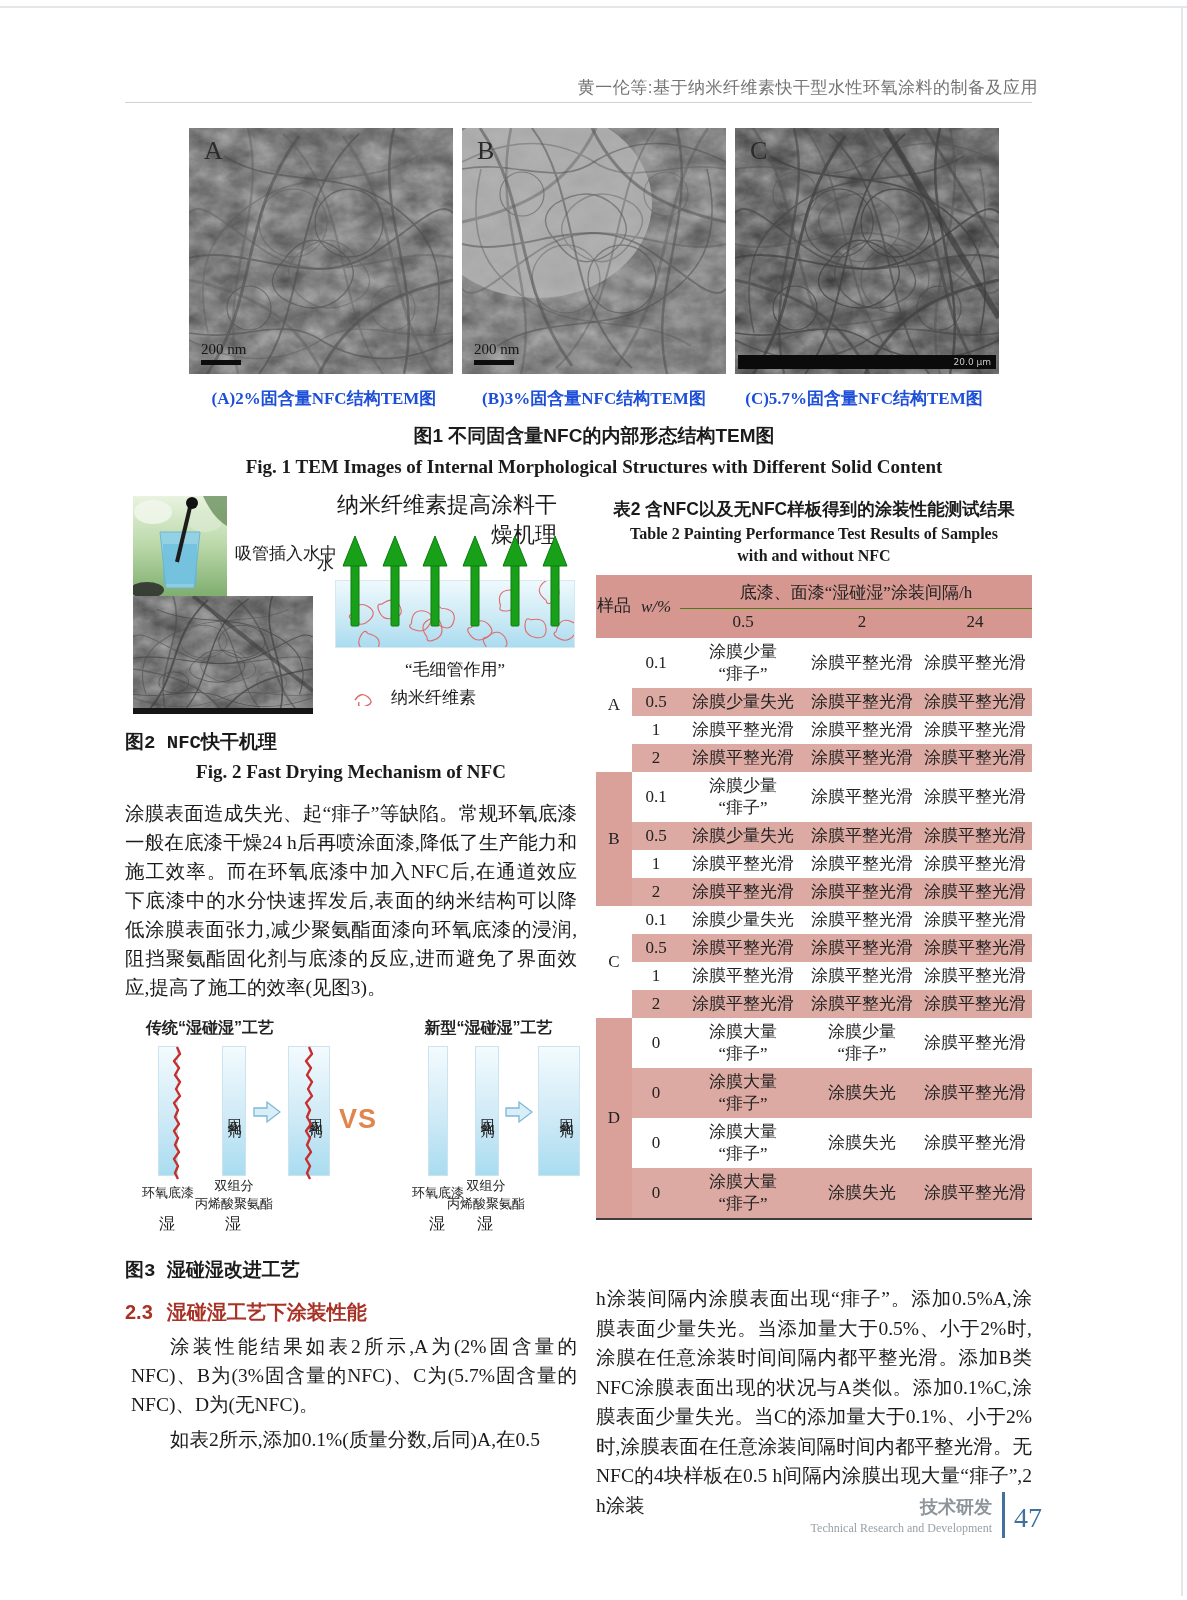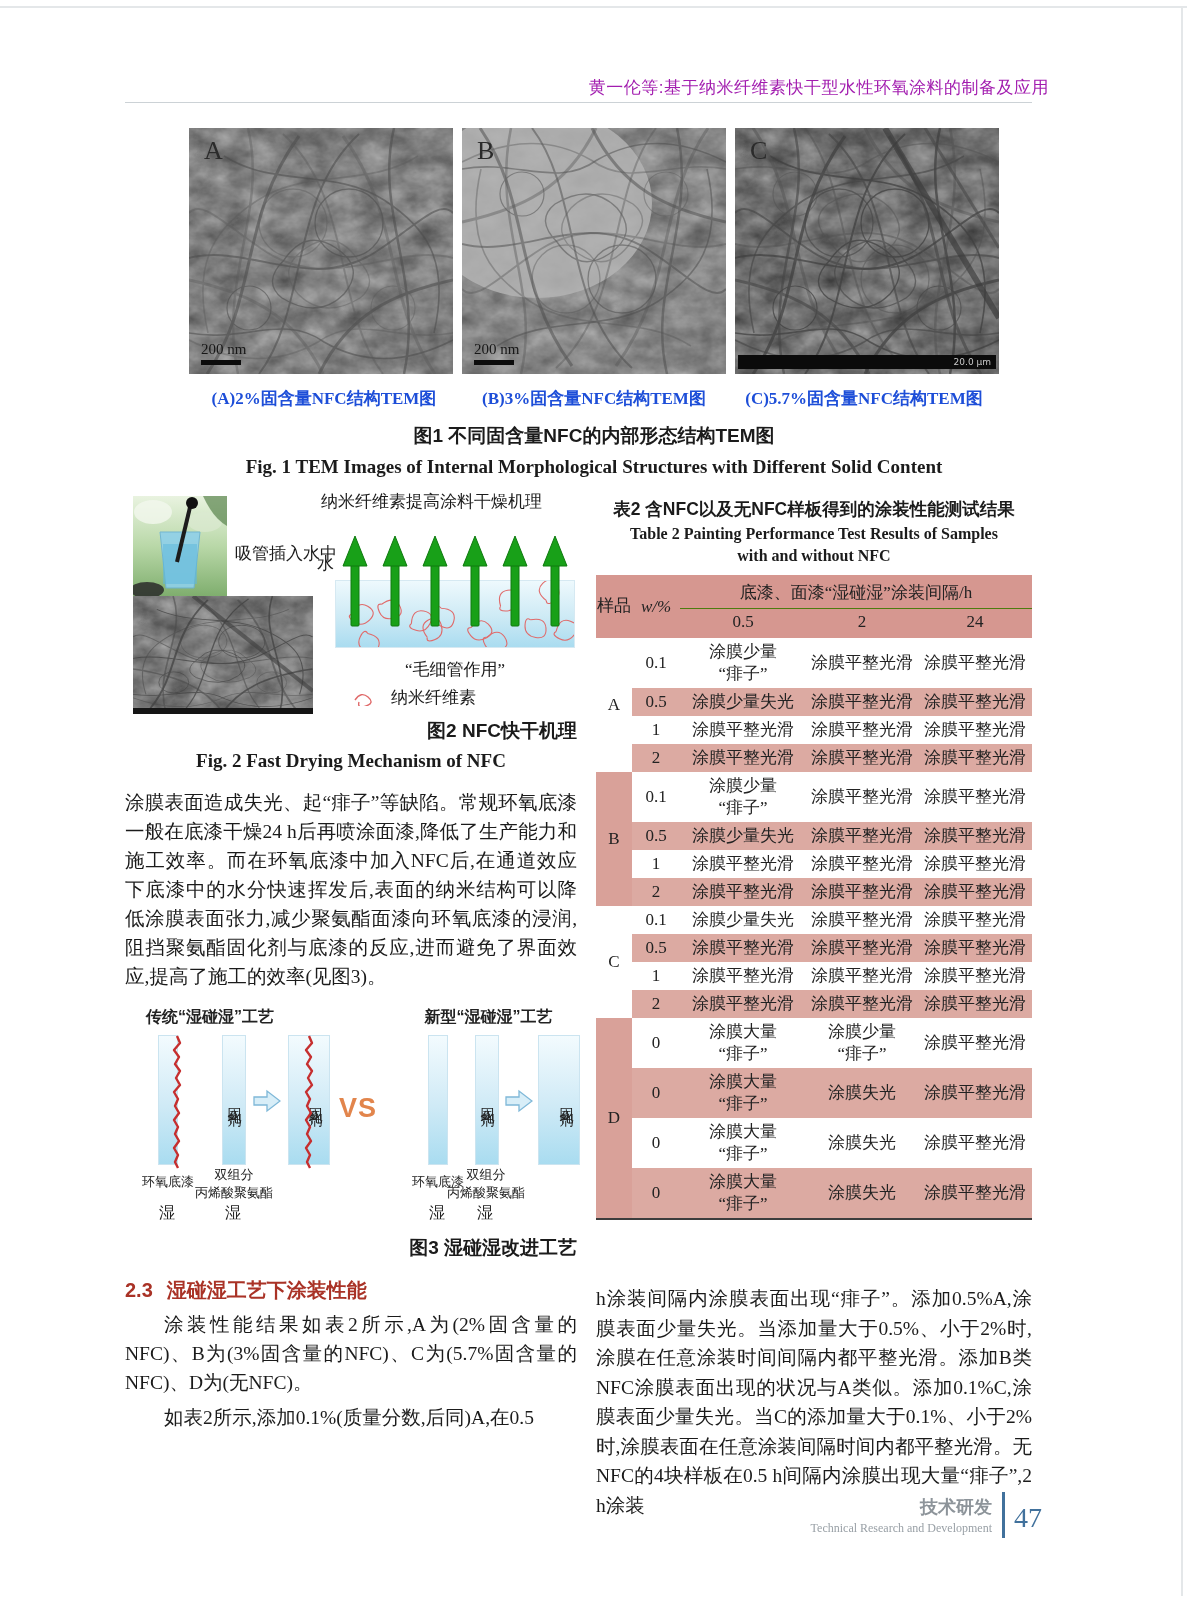--- a/index.html
+++ b/index.html
@@ -2,22 +2,22 @@
 <html><head>
 <meta charset="utf-8">
 <style>
   html,body{margin:0;padding:0;background:#f2f2f2;}
   .page{position:relative;width:1187px;height:1600px;background:#fff;margin:0 auto;
         font-family:"Liberation Serif","DejaVu Serif",serif;color:#1b1b1b;overflow:hidden;}
   .scan-top{position:absolute;left:0;top:6px;width:100%;height:2px;background:#e4e7e9;}
   .scan-right{position:absolute;top:6px;right:4px;width:2px;height:1590px;background:#e4e7e9;}
 
   
-  .hdr{position:absolute;left:142px;width:907px;top:76px;text-align:right;
-       font-family:"Liberation Sans","DejaVu Sans",sans-serif;font-size:17px;color:#a21caf;letter-spacing:.5px;}
+  .hdr{position:absolute;left:131px;width:907px;top:76px;text-align:right;
+       font-family:"Liberation Sans","DejaVu Sans",sans-serif;font-size:17px;color:#737373;letter-spacing:.5px;}
   .hdr-rule{position:absolute;left:125px;width:907px;top:102px;height:1px;background:#ccd2d6;}
 
   
   .fig1{position:absolute;left:189px;top:128px;width:810px;}
   .tem-row{display:flex;gap:9px;}
   .tem{position:relative;width:264px;height:246px;background:#a2a2a2;overflow:hidden;}
   .tem svg{position:absolute;left:0;top:0;width:100%;height:100%;}
   .tem-label{position:absolute;left:15px;top:8px;font-size:26px;color:#2b2b2b;}
   .tem-scale{position:absolute;left:12px;bottom:9px;color:#171717;font-size:15px;line-height:1.1;}
   .tem-scale .bar{width:40px;height:5px;background:#0c0c0c;margin-top:3px;}
@@ -30,36 +30,36 @@
   .f1-en{text-align:center;font-weight:700;font-size:19px;margin-top:7px;}
 
   
   .leftcol{position:absolute;left:125px;top:490px;width:452px;}
   .rightcol{position:absolute;left:596px;top:497px;width:436px;}
 
   
   .fig2{position:relative;height:228px;}
   .fig2 .f2-photo{position:absolute;left:8px;top:6px;width:94px;height:100px;}
   .fig2 .f2-photo-label{position:absolute;left:110px;top:52px;font-size:17px;}
-  .fig2 .f2-title{position:absolute;left:196px;top:0;width:236px;text-align:left;font-size:17px;}
+  .fig2 .f2-title{position:absolute;left:196px;top:0;width:236px;text-align:right;font-size:22px;}
   .fig2 .f2-water{position:absolute;left:192px;top:62px;font-size:17px;}
   .fig2 .f2-box{position:absolute;left:210px;top:90px;width:240px;height:68px;
                 background:linear-gradient(180deg,#eef9fd 0%,#cdeaf5 55%,#aadcf0 100%);border:1px solid #d6e9f2;box-sizing:border-box;}
   .fig2 .f2-box svg{width:100%;height:100%;}
   .fig2 .f2-arrows{position:absolute;left:210px;top:40px;width:240px;height:100px;}
   .fig2 .f2-capillary{position:absolute;left:210px;top:168px;width:240px;text-align:center;font-size:17px;}
   .fig2 .f2-legend{position:absolute;left:226px;top:196px;display:flex;align-items:center;gap:10px;font-size:17px;}
   .fig2 .f2-tem{position:absolute;left:8px;top:106px;width:180px;height:118px;background:#a6a6a6;overflow:hidden;}
   .fig2 .f2-tem svg{width:100%;height:100%;}
 
-  .cap-cn{text-align:right;font-family:Liberation Sans, sans-serif;font-weight:700;font-size:19px;margin-top:0;}
+  .cap-cn{text-align:left;font-family:Liberation Mono, monospace;font-weight:700;font-size:19px;margin-top:11px;}
   .cap-en{text-align:center;font-weight:700;font-size:19px;margin-top:6px;}
 
   .para{font-size:19.5px;line-height:29px;text-align:justify;margin-top:16px;}
-  .para.indent{text-indent:2em;margin-top:6px;}
+  .para.indent{text-indent:2em;margin-top:6px;margin-left:6px;}
 
   
   .fig3{position:relative;height:232px;margin-top:12px;font-family:"Liberation Sans","DejaVu Sans",sans-serif;}
   .fig3 .ptitle{position:absolute;top:4px;font-size:16px;font-weight:600;color:#222;text-align:center;}
   .fig3 .t-left{left:0;width:170px;}
   .fig3 .t-right{left:275px;width:177px;}
   .fig3 .bar{position:absolute;top:32px;height:130px;background:linear-gradient(180deg,#f3fbfe 0%,#cfeaf6 55%,#a9dcf0 100%);
              border:1px solid #cbe4f0;box-sizing:border-box;display:flex;align-items:center;justify-content:center;}
   .fig3 .b1{left:33px;width:20px;}
   .fig3 .b2{left:97px;width:24px;}

